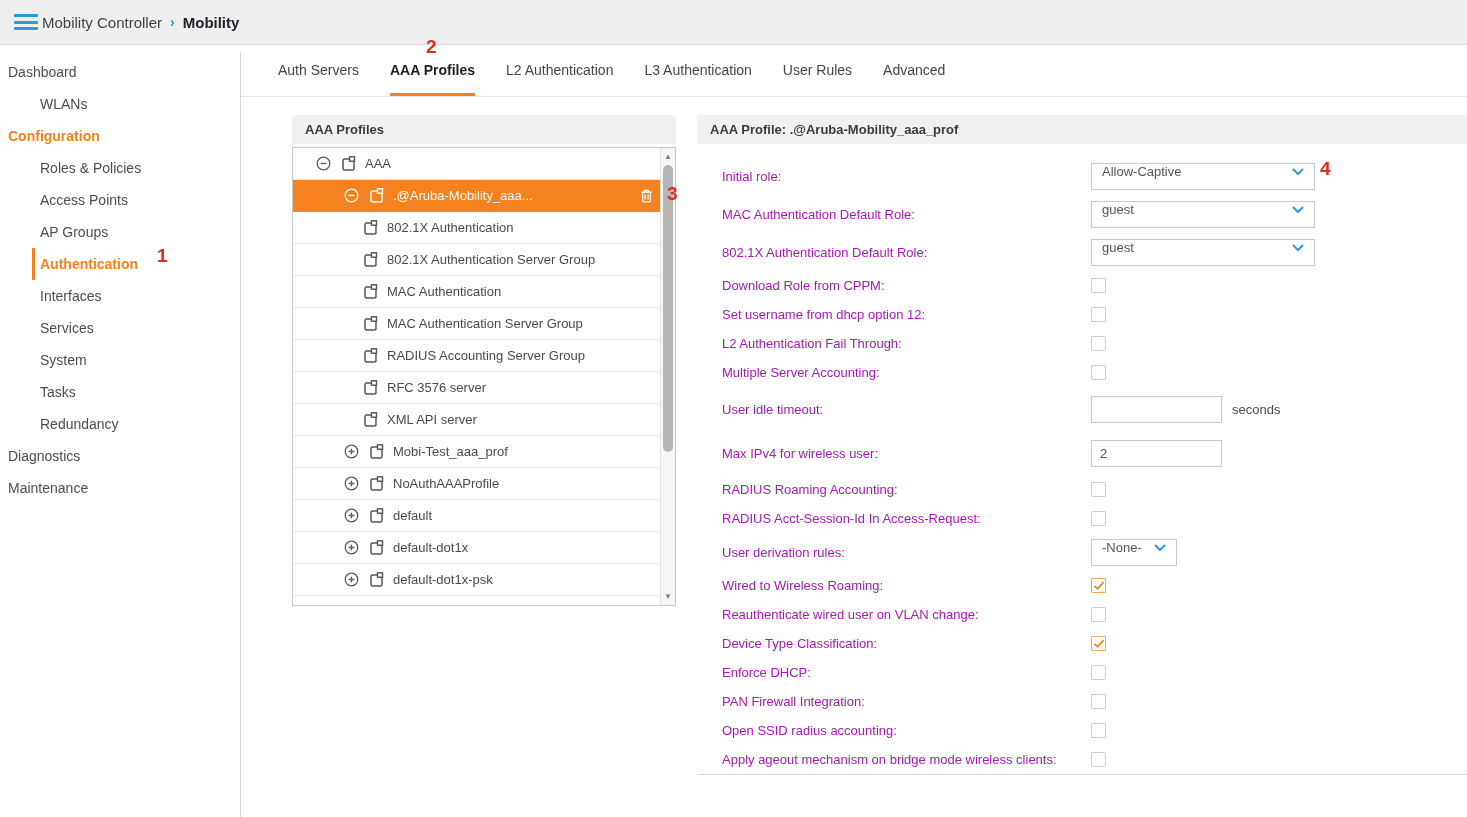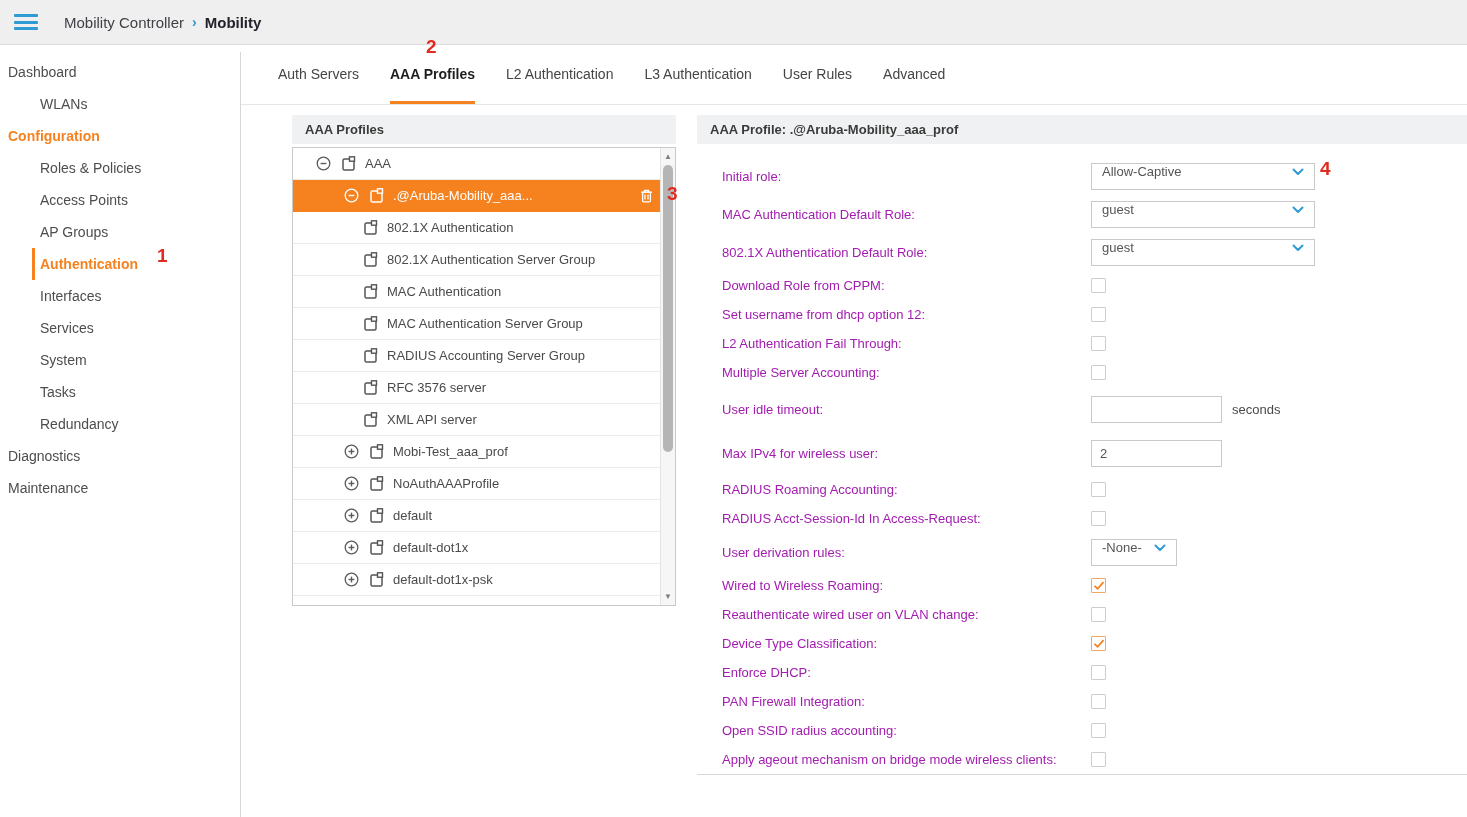--- a/index.html
+++ b/index.html
@@ -9,37 +9,37 @@
   *{box-sizing:border-box;margin:0;padding:0;}
   html,body{width:1467px;height:817px;overflow:hidden;background:#fff;
     font-family:"Liberation Sans","DejaVu Sans",sans-serif;color:var(--txt);}
   body{position:relative;}
 
   
   .topbar{position:absolute;left:0;top:0;width:1467px;height:45px;background:#efefef;
     border-bottom:1px solid #dcdcdc;display:flex;align-items:center;padding-left:14px;}
   .hamburger{width:24px;height:16px;display:flex;flex-direction:column;justify-content:space-between;cursor:pointer;}
   .hamburger span{display:block;height:3px;background:var(--blue);border-radius:1px;}
-  .crumbs{margin-left:26px;font-size:15px;color:#3f3f46;display:flex;align-items:center;gap:8px;}
+  .crumbs{margin-left:4px;font-size:15px;color:#3f3f46;display:flex;align-items:center;gap:8px;}
   .crumb-sep{color:var(--blue);font-size:14px;font-weight:bold;}
   .crumb-cur{font-weight:bold;color:#22222b;}
 
   
   .sidebar{position:absolute;left:0;top:52px;width:241px;height:772px;background:#fff;
     border-right:1px solid #d6d6d6;padding-top:4px;}
   .side-item{height:32px;line-height:32px;font-size:14px;color:#4d4d4d;cursor:pointer;white-space:nowrap;}
   .side-item.lvl0{padding-left:8px;}
   .side-item.lvl1{padding-left:40px;}
   .side-item.active{color:var(--orange);font-weight:bold;}
   .side-item .side-label{display:inline-block;}
   .side-item .side-label.barred{border-left:3px solid var(--orange);padding-left:5px;margin-left:-8px;}
 
   
   .main{position:absolute;left:241px;top:45px;right:0;bottom:0;background:#fff;}
-  .tabbar{position:absolute;left:0;top:0;right:0;height:60px;border-bottom:1px solid #e6e6e6;
+  .tabbar{position:absolute;left:0;top:0;right:0;height:52px;border-bottom:1px solid #e6e6e6;
     display:flex;align-items:stretch;padding-left:37px;gap:31px;}
   .tab{font-size:14px;color:#454545;display:flex;align-items:center;cursor:pointer;
     border-bottom:3px solid transparent;padding-top:2px;}
   .tab.active{font-weight:bold;color:#1e1e1e;border-bottom-color:var(--orange);}
 
   .panel-header{height:29px;line-height:29px;background:var(--hdrbg);padding-left:13px;
     font-size:13px;font-weight:bold;color:#3a3a3a;}
 
   
   .tree-panel{position:absolute;left:51px;top:70px;width:384px;}

